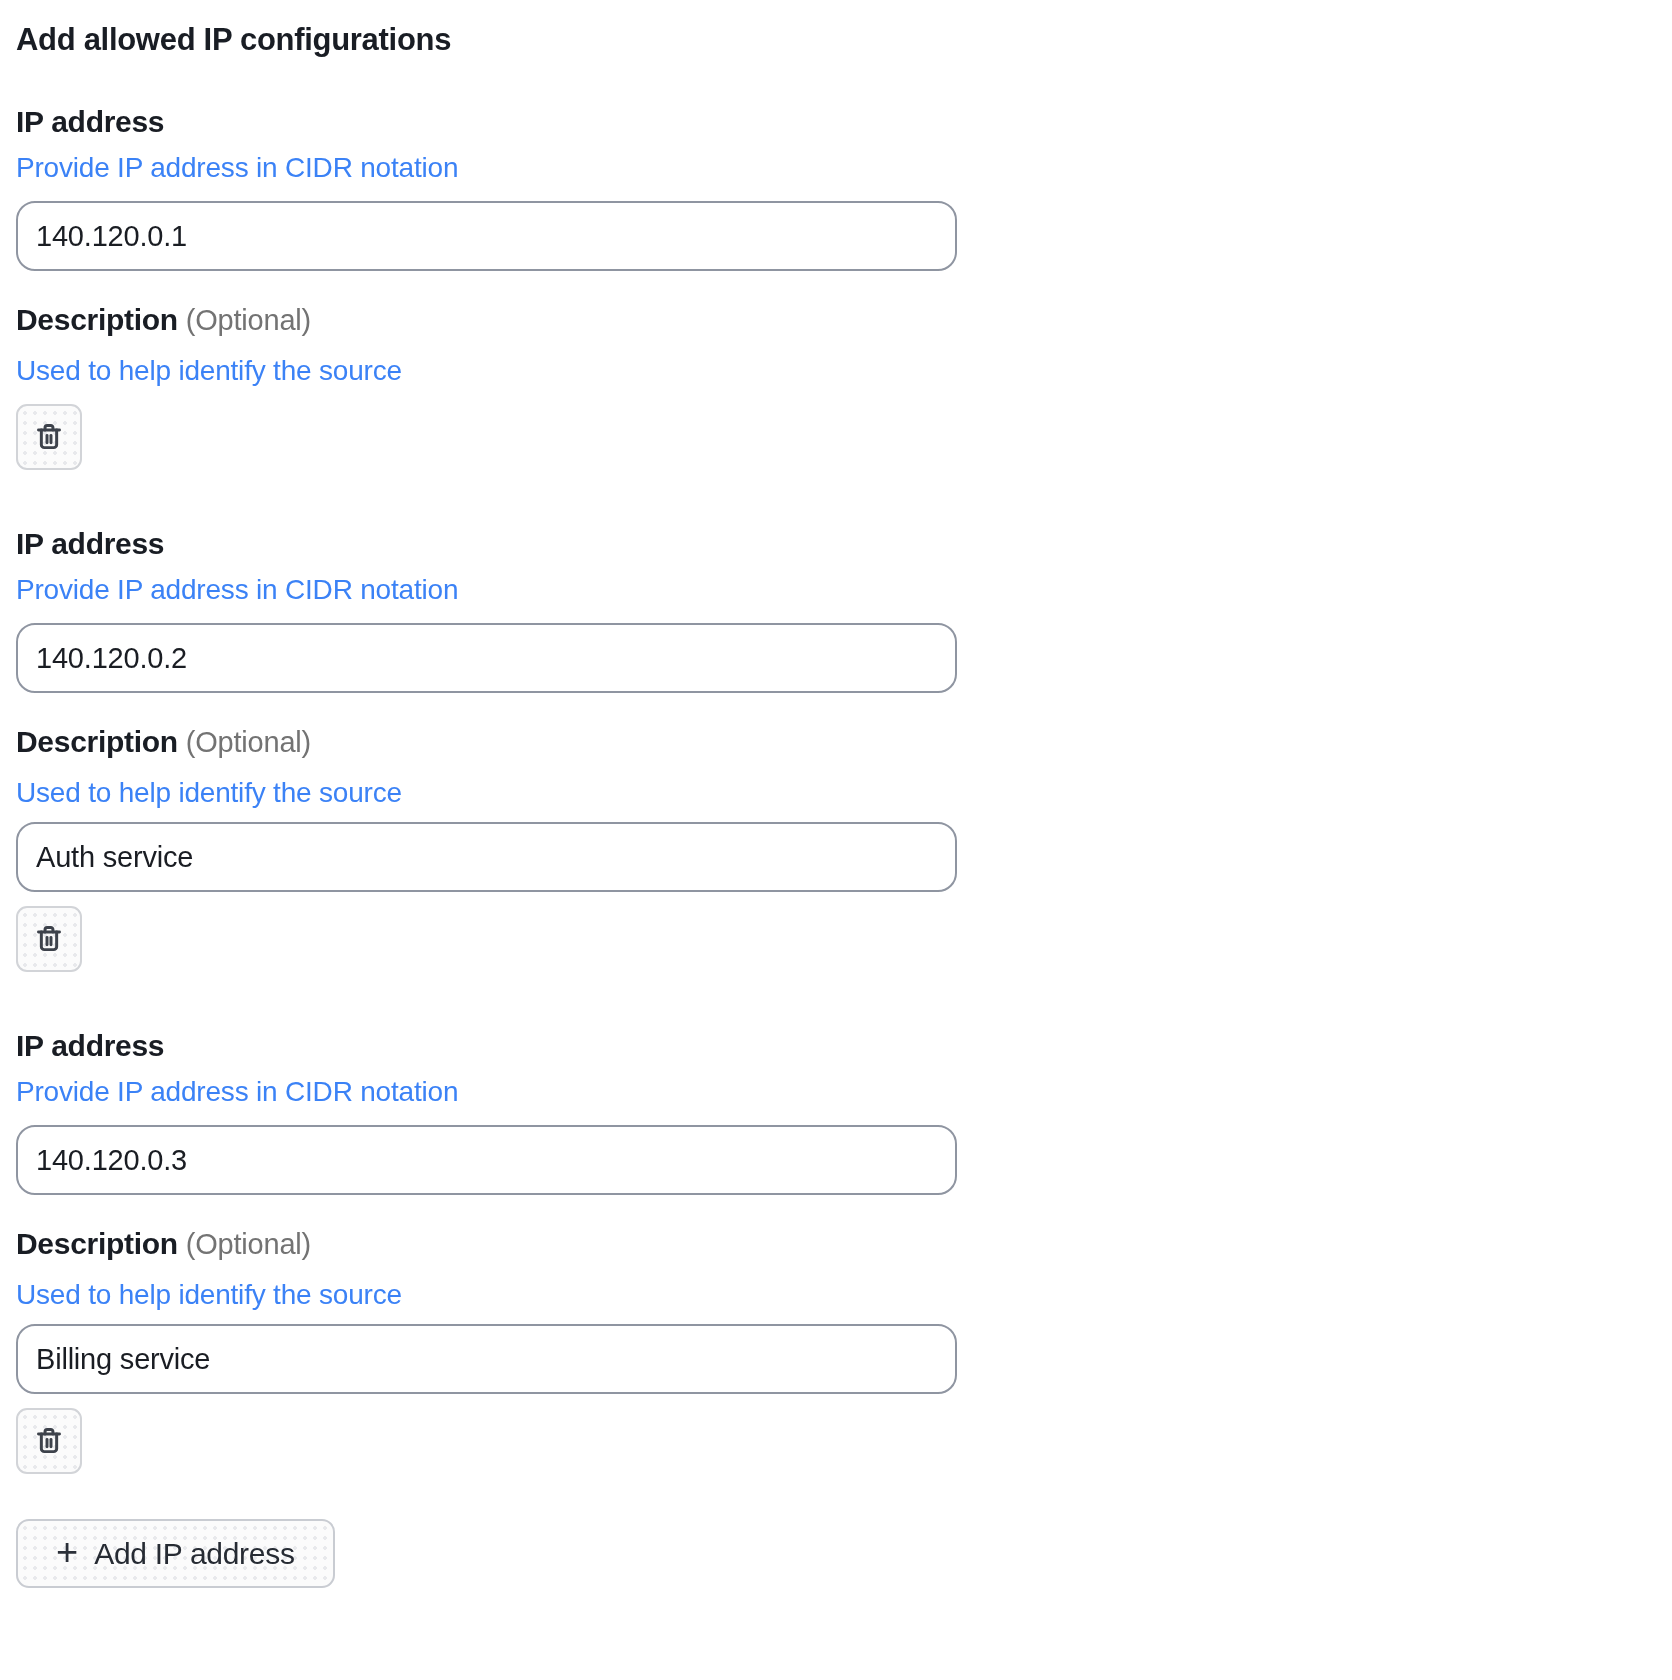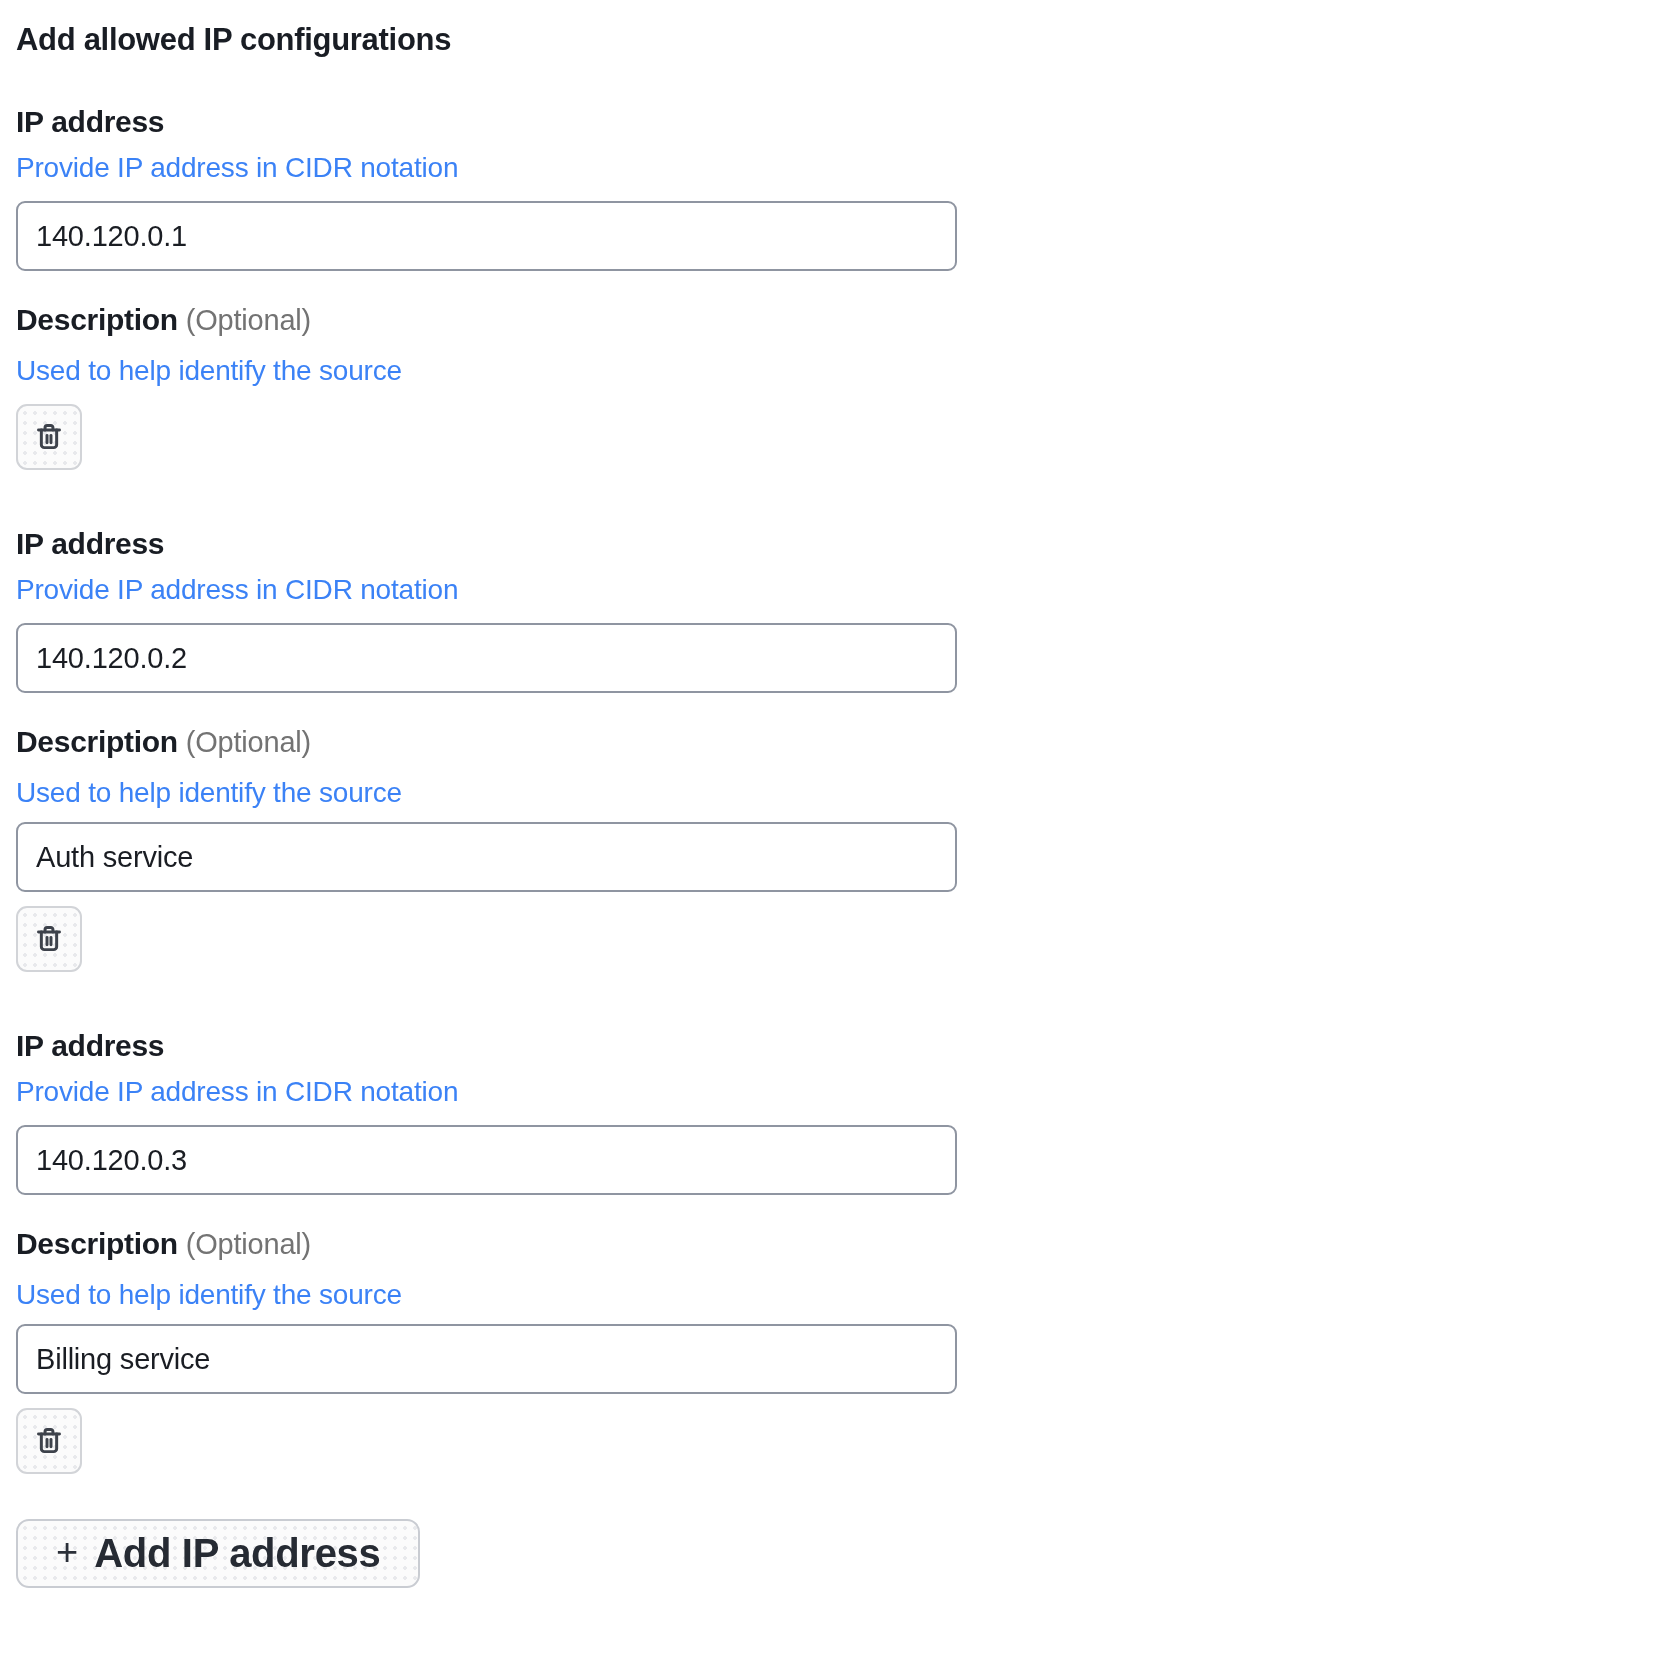--- a/index.html
+++ b/index.html
@@ -48,21 +48,21 @@
     letter-spacing: -0.2px;
     line-height: 38px;
     color: #3b82f6;
   }
   .text-input {
     display: block;
     margin-top: 14px;
     width: 941px;
     height: 70px;
     border: 2px solid #8f95a1;
-    border-radius: 9px;
+    border-radius: 19px;
     background: #ffffff;
     padding: 0 18px;
     font-family: "Liberation Sans", "DejaVu Sans", sans-serif;
     font-size: 29px;
     letter-spacing: -0.2px;
     color: #1a1d23;
     outline: none;
   }
   .text-input.desc { margin-top: 10px; }
 
@@ -102,22 +102,22 @@
     font-family: "Liberation Sans", "DejaVu Sans", sans-serif;
   }
   .add-btn .plus-glyph {
     font-size: 38px;
     font-weight: 300;
     line-height: 1;
     color: #2b3039;
     transform: translateY(-2px);
   }
   .add-btn .add-label {
-    font-size: 40px;
-    font-weight: 700;
+    font-size: 30px;
+    font-weight: 400;
     letter-spacing: -0.3px;
     color: #262b33;
   }
 </style>
 </head>
 <body>
 
 <div class="page">
 
   <h1 class="page-title">Add allowed IP configurations</h1>

